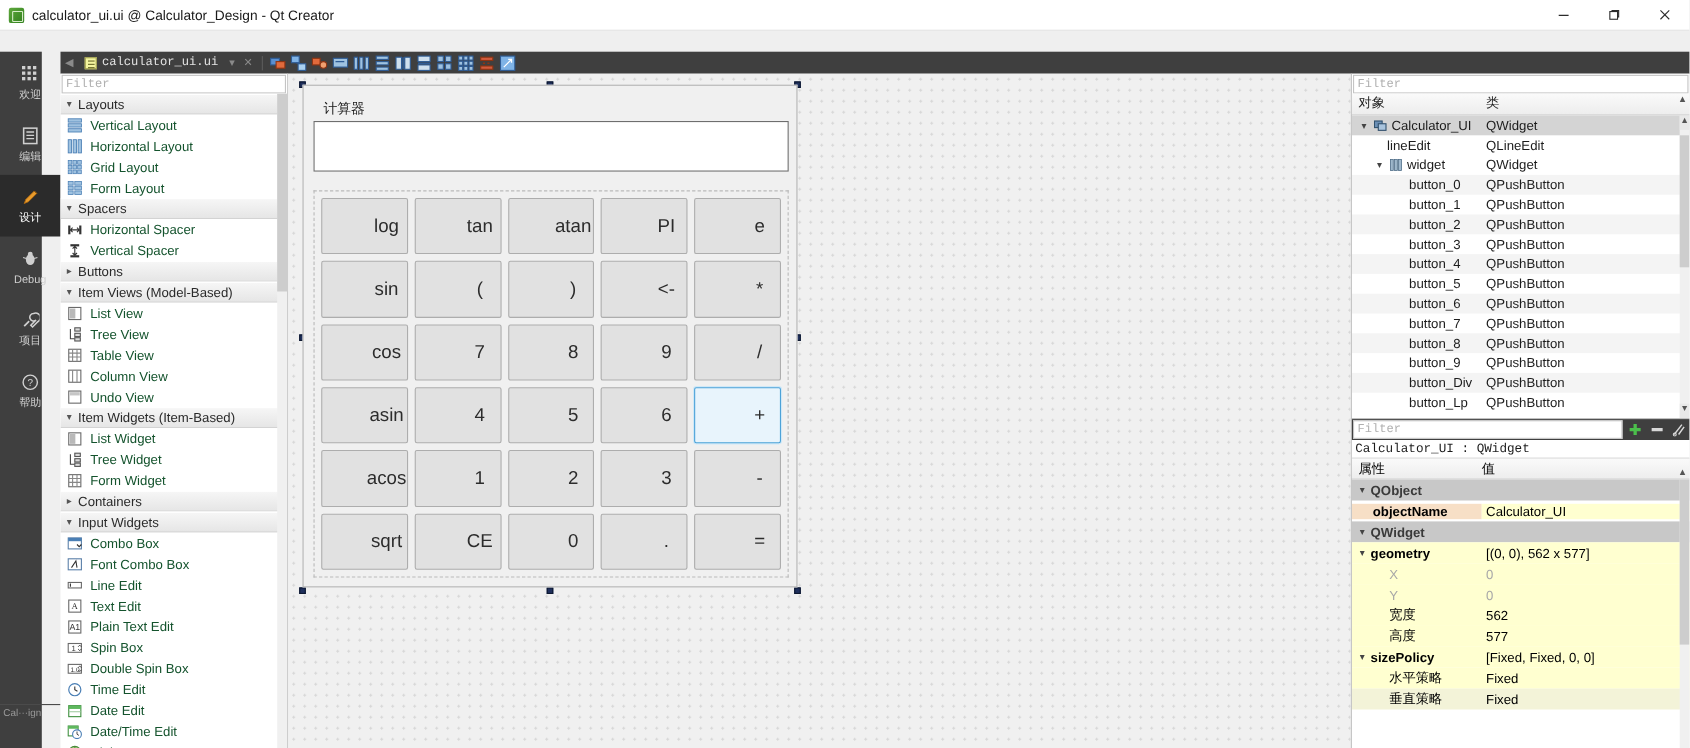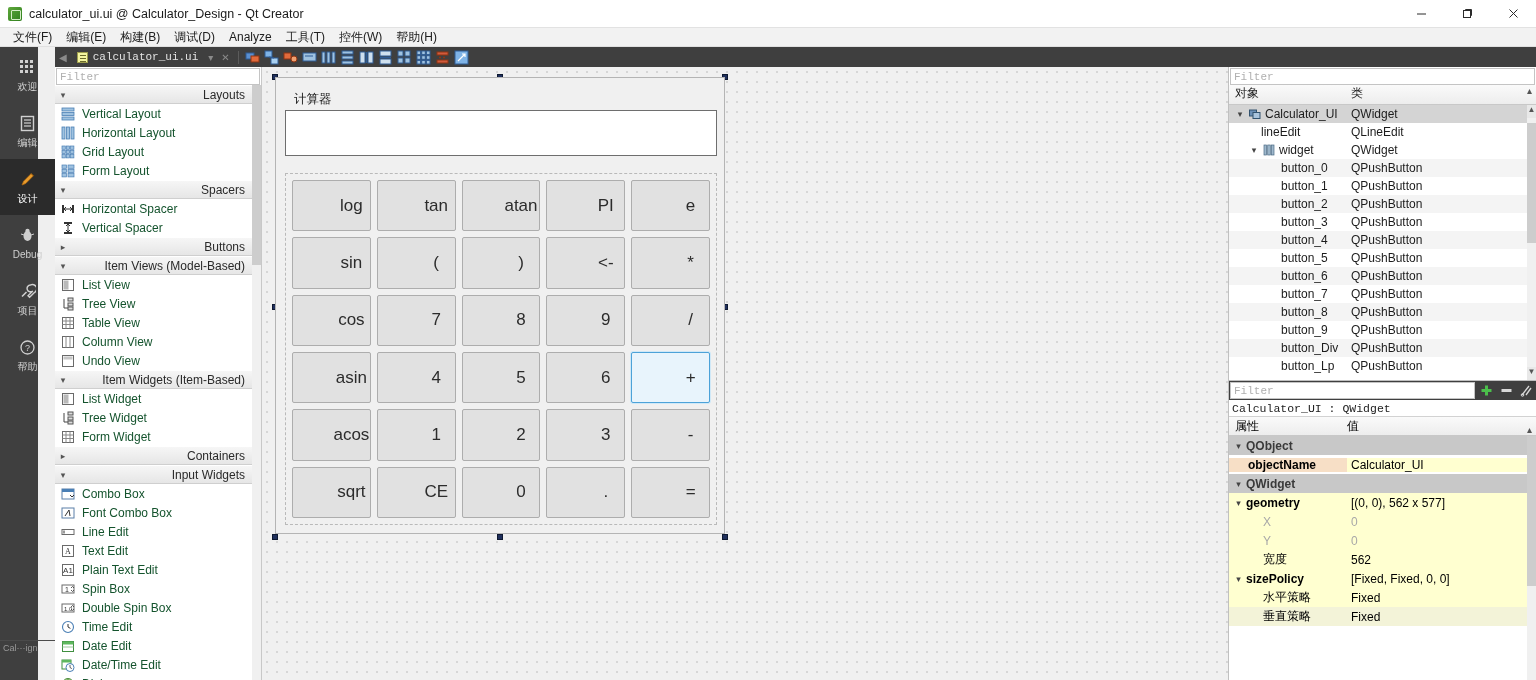--- a/index.html
+++ b/index.html
@@ -101,21 +101,21 @@
   }
   .wb-scroll { flex: 1; overflow: hidden; position: relative; }
   .wb-group {
     display:flex; align-items:center; height: 19px;
     background: linear-gradient(#f6f6f6,#e6e6e6);
     border-bottom: 1px solid #cfcfcf; border-top:1px solid #fff;
     position: relative;
   }
   .wb-group .arrow { width: 16px; text-align:center; font-size: 9px; color:#555; }
   .wb-group .gtitle {
-    flex:1; text-align:right; font-size: 12px; color: #2a2a2a;
+    flex:1; text-align:left; font-size: 12px; color: #2a2a2a;
     margin-right: 16px;
   }
   .wb-group .collapse { position:absolute; right:4px; font-size: 9px; color:#555; }
   .wb-item {
     display:flex; align-items:center; height: 19px; padding-left: 6px;
     font-size: 12px; color:#14532d; gap:7px;
   }
   .wb-ico { width: 14px; height: 14px; flex: none; }
   .wb-scroll-track {
     position:absolute; right:0; top:0; width: 9px; height: 100%;
@@ -263,30 +263,20 @@
       </div>
       <div class="win-btn close">
         <svg width="11" height="11" viewBox="0 0 11 11">
             <line x1="1.5" y1="1.5" x2="9.5" y2="9.5" stroke="currentColor" stroke-width="1"></line>
             <line x1="9.5" y1="1.5" x2="1.5" y2="9.5" stroke="currentColor" stroke-width="1"></line>
           </svg>
       </div>
     </div>
   </div>
 
-  <div class="menubar">
-    <div class="menu-item">文件(F)</div>
-    <div class="menu-item">编辑(E)</div>
-    <div class="menu-item">构建(B)</div>
-    <div class="menu-item">调试(D)</div>
-    <div class="menu-item">Analyze</div>
-    <div class="menu-item">工具(T)</div>
-    <div class="menu-item">控件(W)</div>
-    <div class="menu-item">帮助(H)</div>
-  </div>
 
   <div class="modebar">
     <div class="mode">
       <span class="glyph">
         <svg width="17" height="17" viewBox="0 0 17 17">
             <g fill="#d0d0d0">
               <rect x="1" y="1" width="3" height="3"></rect>
               <rect x="6" y="1" width="3" height="3"></rect>
               <rect x="11" y="1" width="3" height="3"></rect>
               <rect x="1" y="6" width="3" height="3"></rect>
@@ -977,20 +967,28 @@
         <div class="pe-val">0</div>
       </div>
       <div class="pe-row yellow">
         <div class="pe-key">
             <span class="indent"></span>
             <span class="indent"></span>
             <span>宽度</span>
           </div>
         <div class="pe-val">562</div>
       </div>
+      <div class="pe-row yellow">
+        <div class="pe-key">
+            <span class="indent"></span>
+            <span class="indent"></span>
+            <span>高度</span>
+          </div>
+        <div class="pe-val">577</div>
+      </div>
 
       <div class="pe-row yellow" style="font-weight:bold;">
         <div class="pe-key">
             <span class="arrow">▾</span>
             <span>sizePolicy</span>
           </div>
         <div class="pe-val" style="font-weight:normal;">[Fixed, Fixed, 0, 0]</div>
       </div>
       <div class="pe-row yellow">
         <div class="pe-key">

